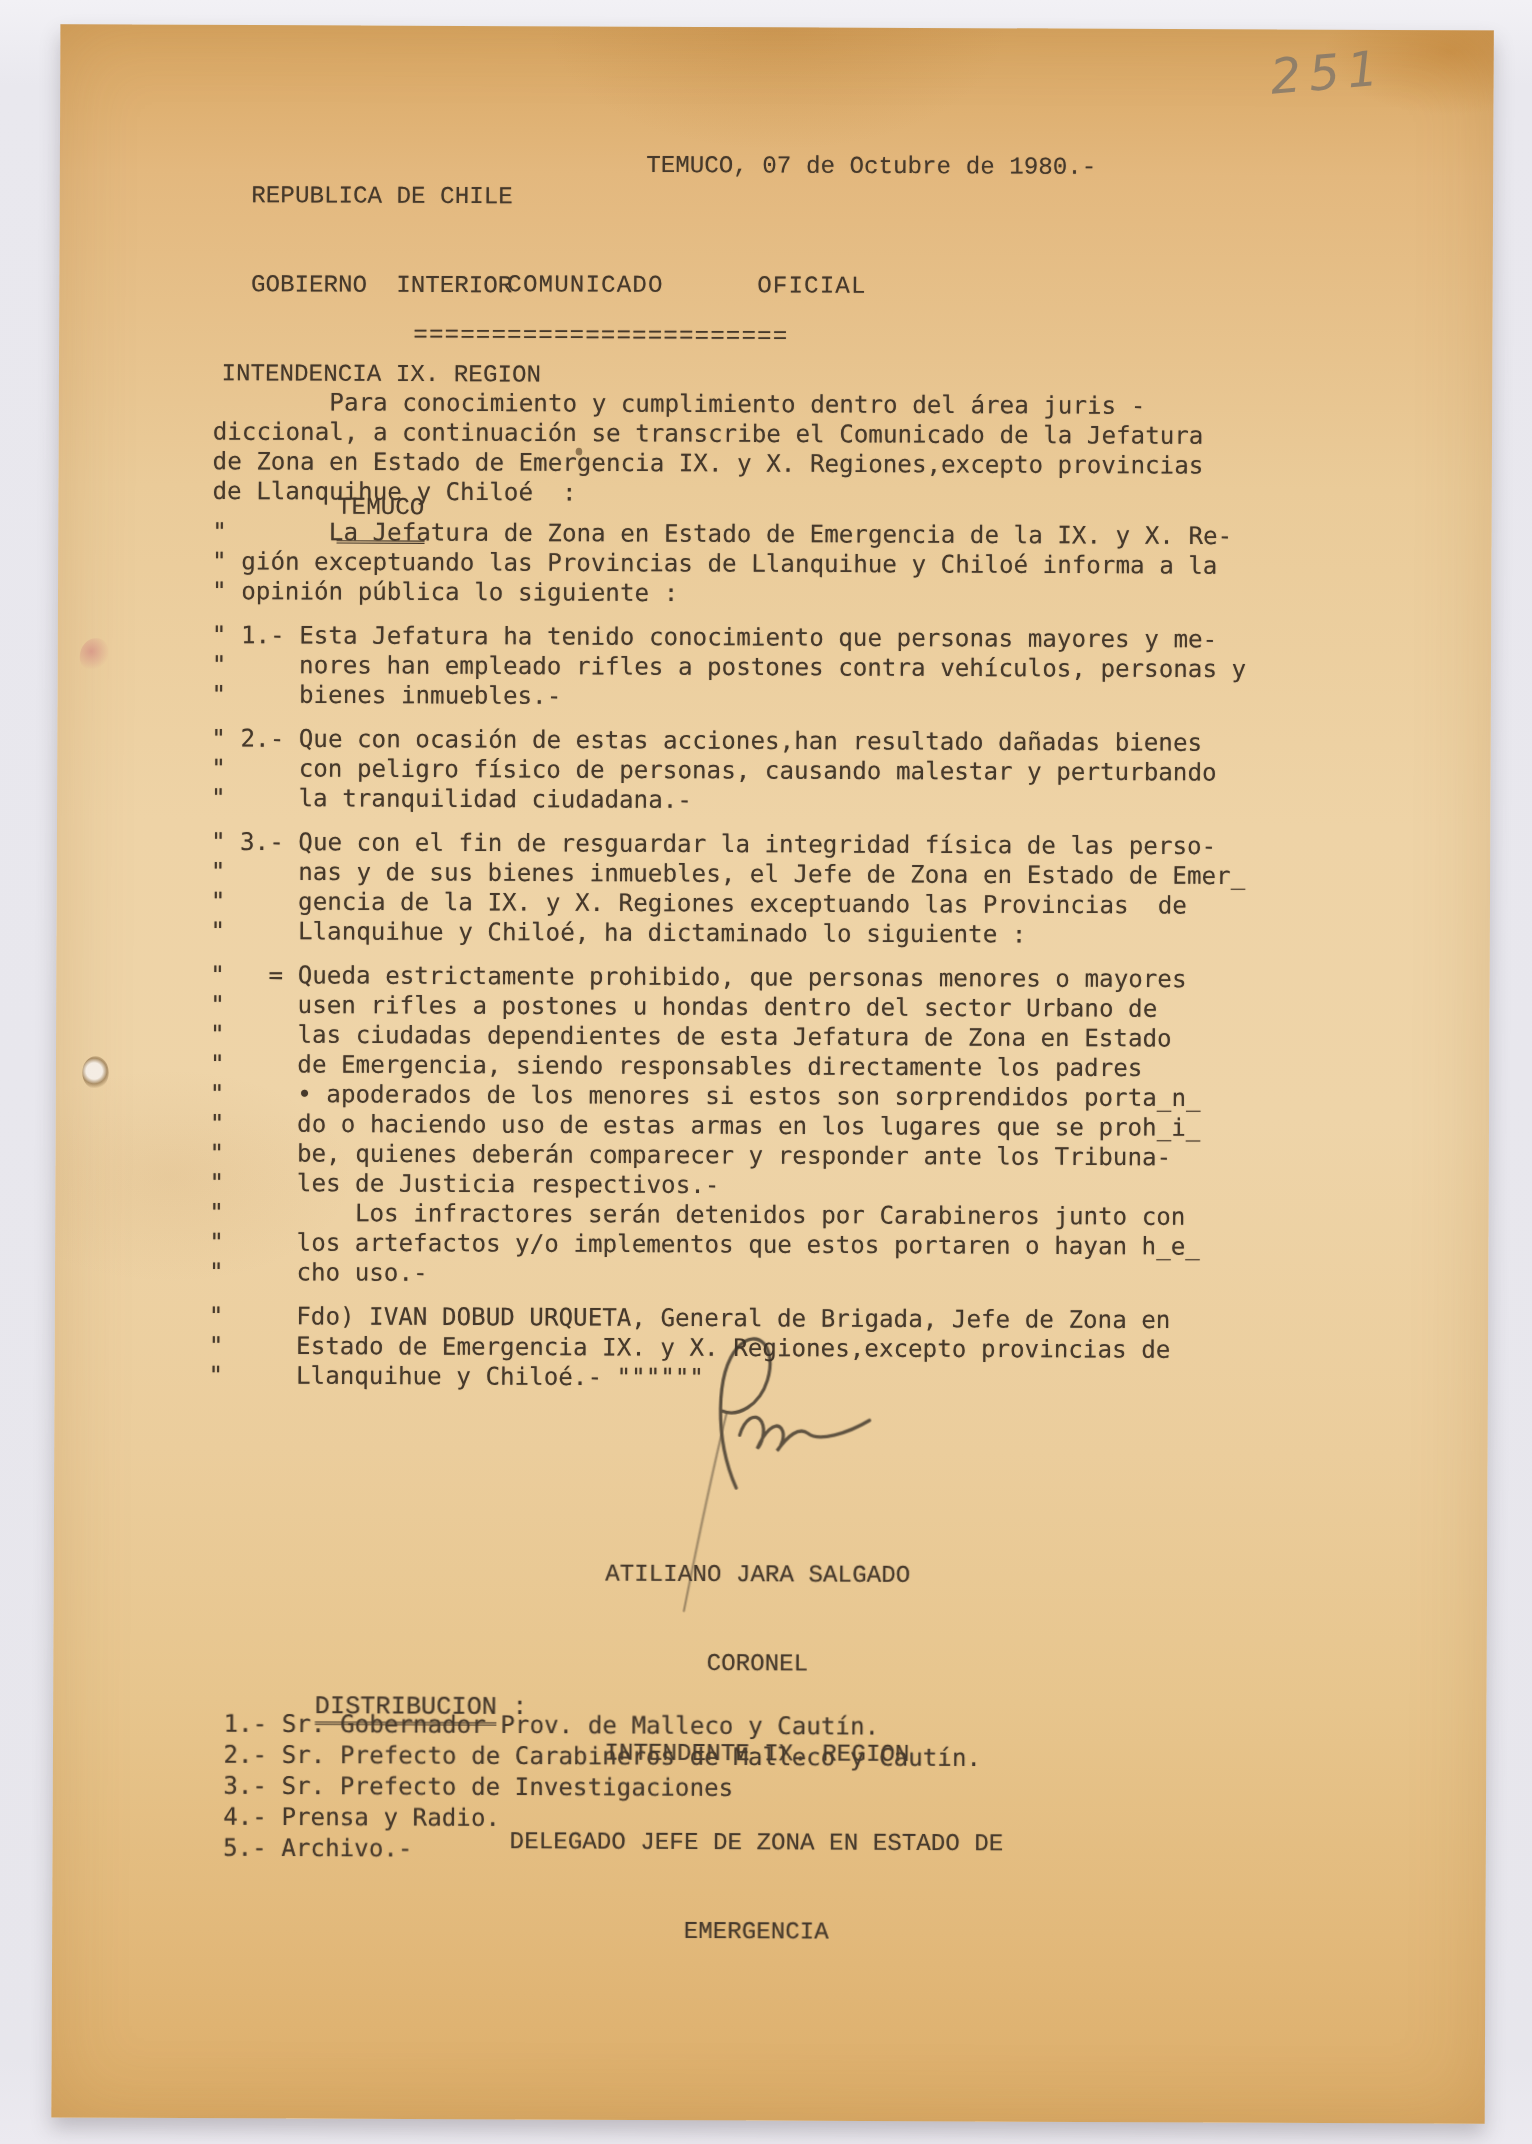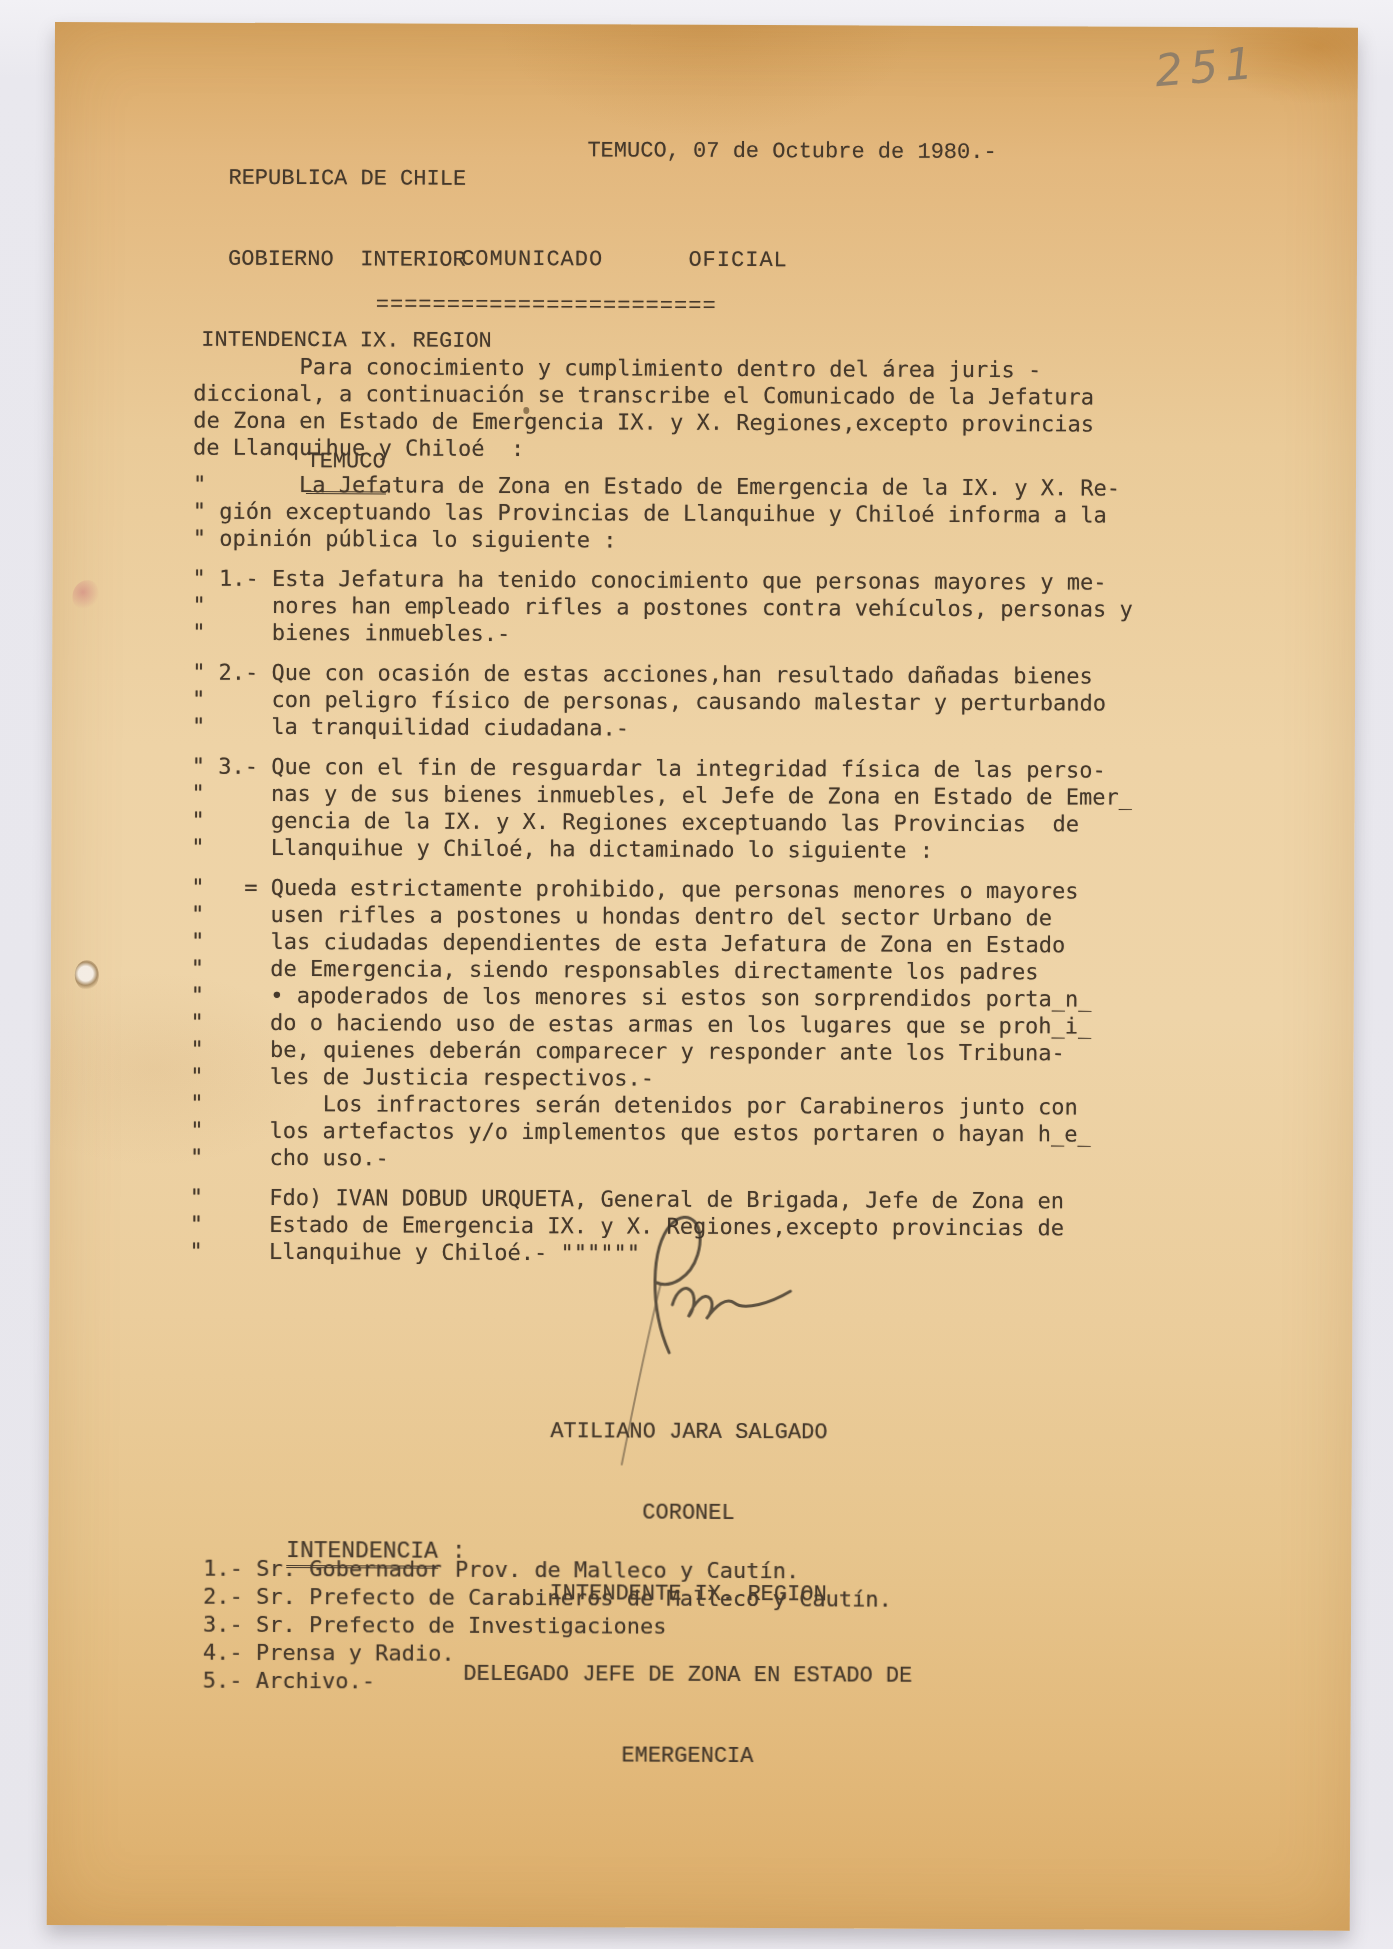--- a/index.html
+++ b/index.html
@@ -204,21 +204,21 @@
 
     <div class="typed ink sig-block">
       <span>ATILIANO JARA SALGADO</span>
       <span>CORONEL</span>
       <span>INTENDENTE IX. REGION</span>
       <span>DELEGADO JEFE DE ZONA EN ESTADO DE</span>
       <span>EMERGENCIA</span>
     </div>
 
     <div class="typed ink dist-heading">
-      <span class="dist-word">INTENDENCIA</span><span> :</span>
+      <span class="dist-word">DISTRIBUCION</span><span> :</span>
     </div>
     <pre class="typed ink dist-items">1.- Sr. Gobernador Prov. de Malleco y Cautín.
 2.- Sr. Prefecto de Carabineros de Malleco y Cautín.
 3.- Sr. Prefecto de Investigaciones
 4.- Prensa y Radio.
 5.- Archivo.-</pre>
 
     <div class="blemish-pink"></div>
     <div class="blemish-hole"></div>
     <div class="speck" style="left:470px; top:383px;"></div>

